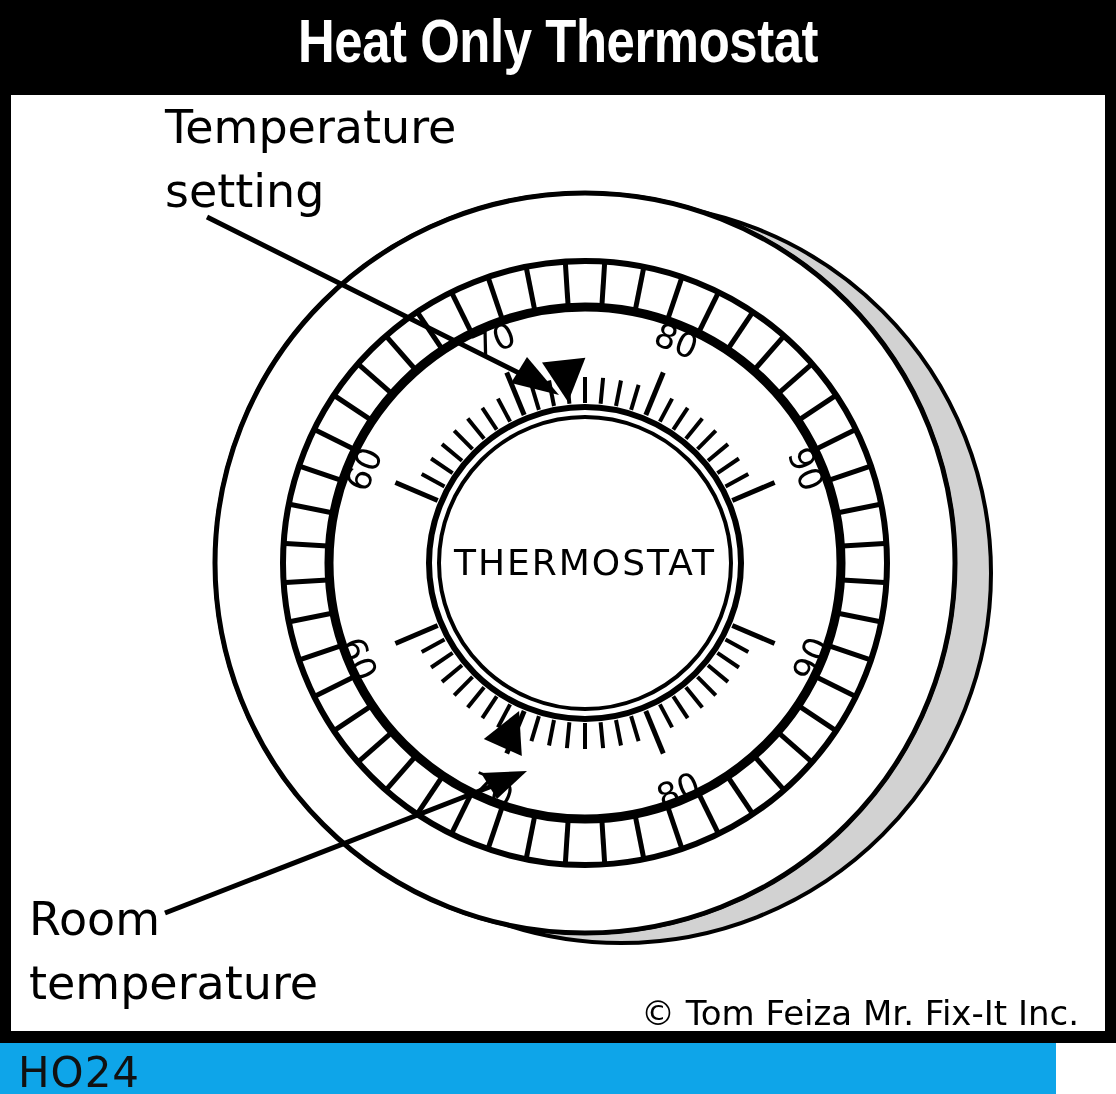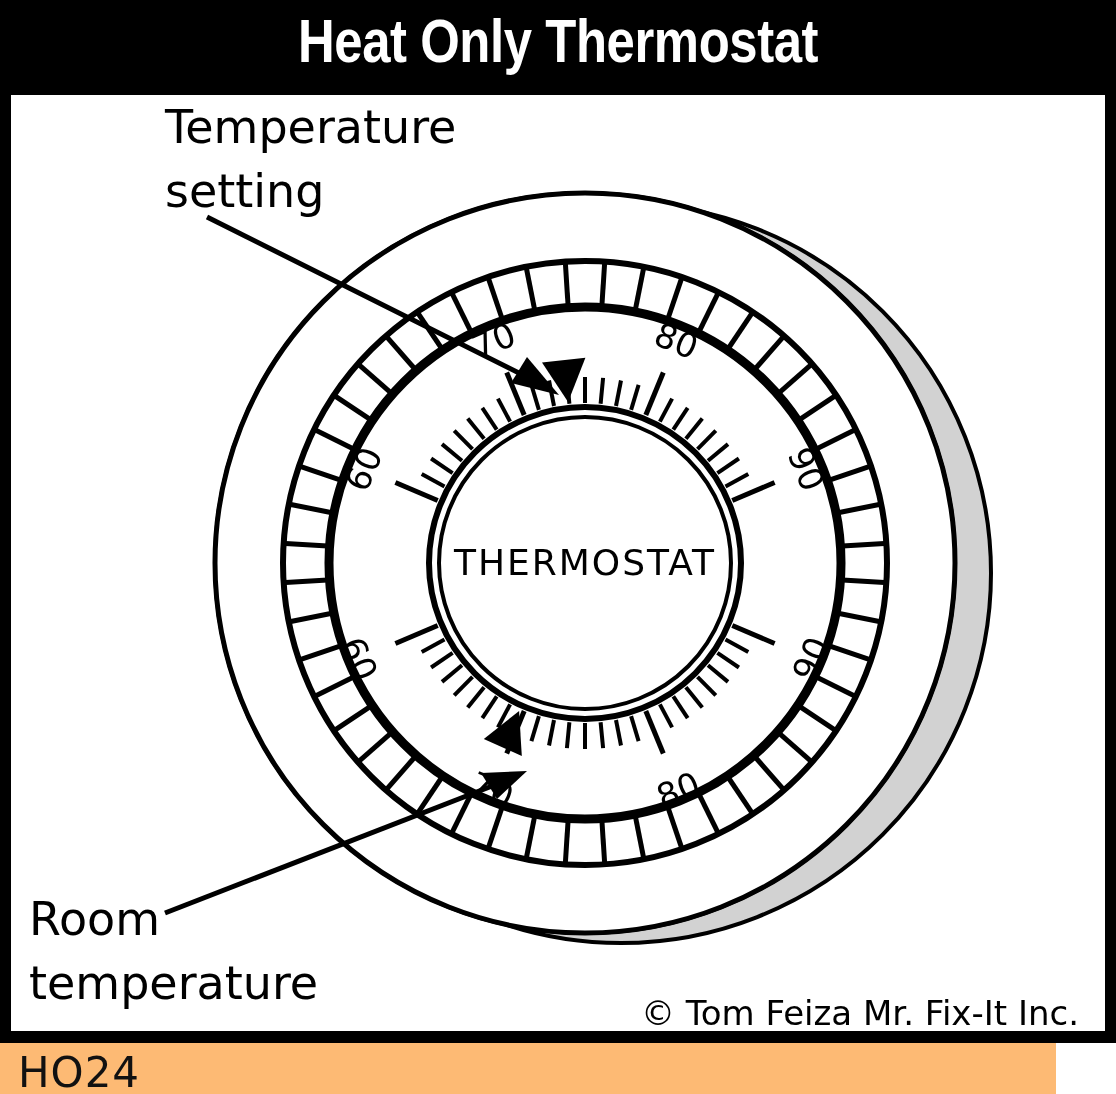--- a/index.html
+++ b/index.html
@@ -10,21 +10,21 @@
   body {
     width: 1116px;
     height: 1094px;
     font-family: "DejaVu Sans", sans-serif;
     overflow: hidden;
   }
   #page {
     position: relative;
     width: 1056px;
     height: 1094px;
-    background: #fdba74;
+    background: #0ea5e9;
   }
   
   .titlebar {
     position: absolute;
     left: 0; top: 0;
     width: 1116px;
     height: 88px;
     background: #000000;
   }
   .titlebar .title {

